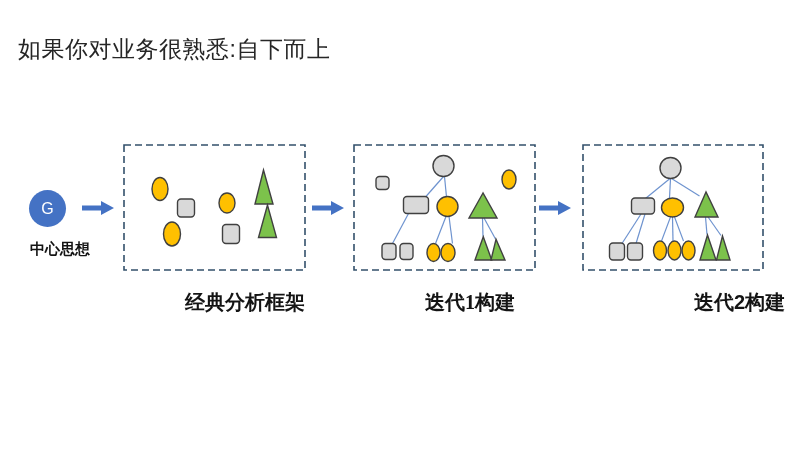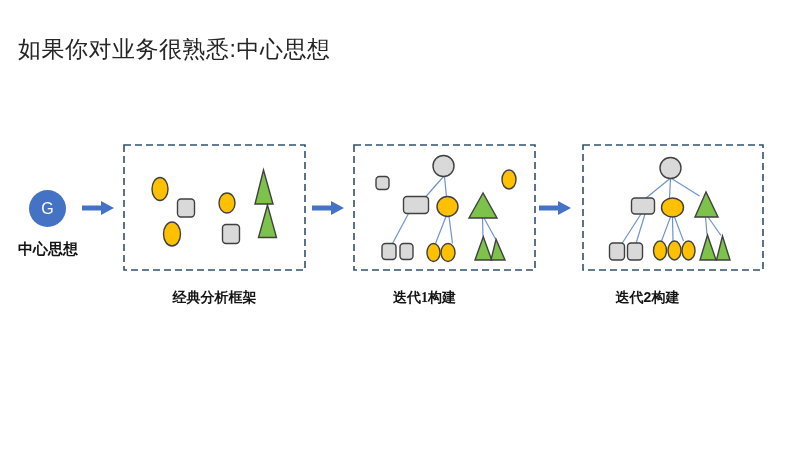--- a/index.html
+++ b/index.html
@@ -4,31 +4,31 @@
 <style>
   html,body{margin:0;padding:0;background:#fff;}
   .slide{position:relative;width:800px;height:450px;background:#ffffff;
          font-family:"Liberation Sans",sans-serif;overflow:hidden;}
   .title{position:absolute;left:18px;top:34px;font-size:23px;font-weight:500;
          color:#262626;letter-spacing:0.5px;white-space:nowrap;}
   .canvas{position:absolute;left:0;top:0;width:800px;height:450px;}
   .g-circle{position:absolute;left:29px;top:190px;width:37px;height:37px;
             border-radius:50%;display:flex;align-items:center;justify-content:center;
             color:#ffffff;font-size:16px;font-weight:500;}
-  .g-label{position:absolute;left:6px;top:240px;width:84px;text-align:center;
+  .g-label{position:absolute;left:6px;top:240px;width:84px;text-align:right;
            font-weight:bold;font-size:15px;color:#141414;}
-  .caption{position:absolute;top:289px;width:181px;text-align:center;
-           font-weight:bold;font-size:14px;color:#141414;white-space:nowrap;}
-  .c1{left:124px;} .c2{left:334px;font-family:Liberation Serif, serif;} .c3{left:557px;}
+  .caption{position:absolute;top:289px;width:181px;text-align:right;
+           font-weight:bold;font-size:20px;color:#141414;white-space:nowrap;}
+  .c1{left:124px;} .c2{left:334px;font-family:Liberation Serif, serif;} .c3{left:604px;}
 </style>
 </head>
 <body>
 
 <div class="slide">
-  <div class="title">如果你对业务很熟悉:中心思想</div>
+  <div class="title">如果你对业务很熟悉:自下而上</div>
 
   <svg class="canvas" viewBox="0 0 800 450">
       <rect x="124" y="145" width="181" height="125" fill="none" stroke="#33506B" stroke-width="1.6" stroke-dasharray="7 4"></rect>
       <ellipse fill="#FFC000" stroke="#404040" stroke-width="1.4" cx="160" cy="189" rx="8" ry="11.5"></ellipse>
       <rect fill="#D9D9D9" stroke="#404040" stroke-width="1.4" x="177.5" y="199" width="17" height="18" rx="3.5"></rect>
       <ellipse fill="#FFC000" stroke="#404040" stroke-width="1.4" cx="172" cy="234" rx="8.5" ry="12"></ellipse>
       <ellipse fill="#FFC000" stroke="#404040" stroke-width="1.4" cx="227" cy="203" rx="8" ry="10"></ellipse>
       <rect fill="#D9D9D9" stroke="#404040" stroke-width="1.4" x="222.5" y="224.5" width="17" height="19" rx="3.5"></rect>
       <polygon fill="#7CC24B" stroke="#404040" stroke-width="1.4" points="263.5,170 255,204 273,204"></polygon>
       <polygon fill="#7CC24B" stroke="#404040" stroke-width="1.4" points="267.5,205 258.5,237.5 276.5,237.5"></polygon>

